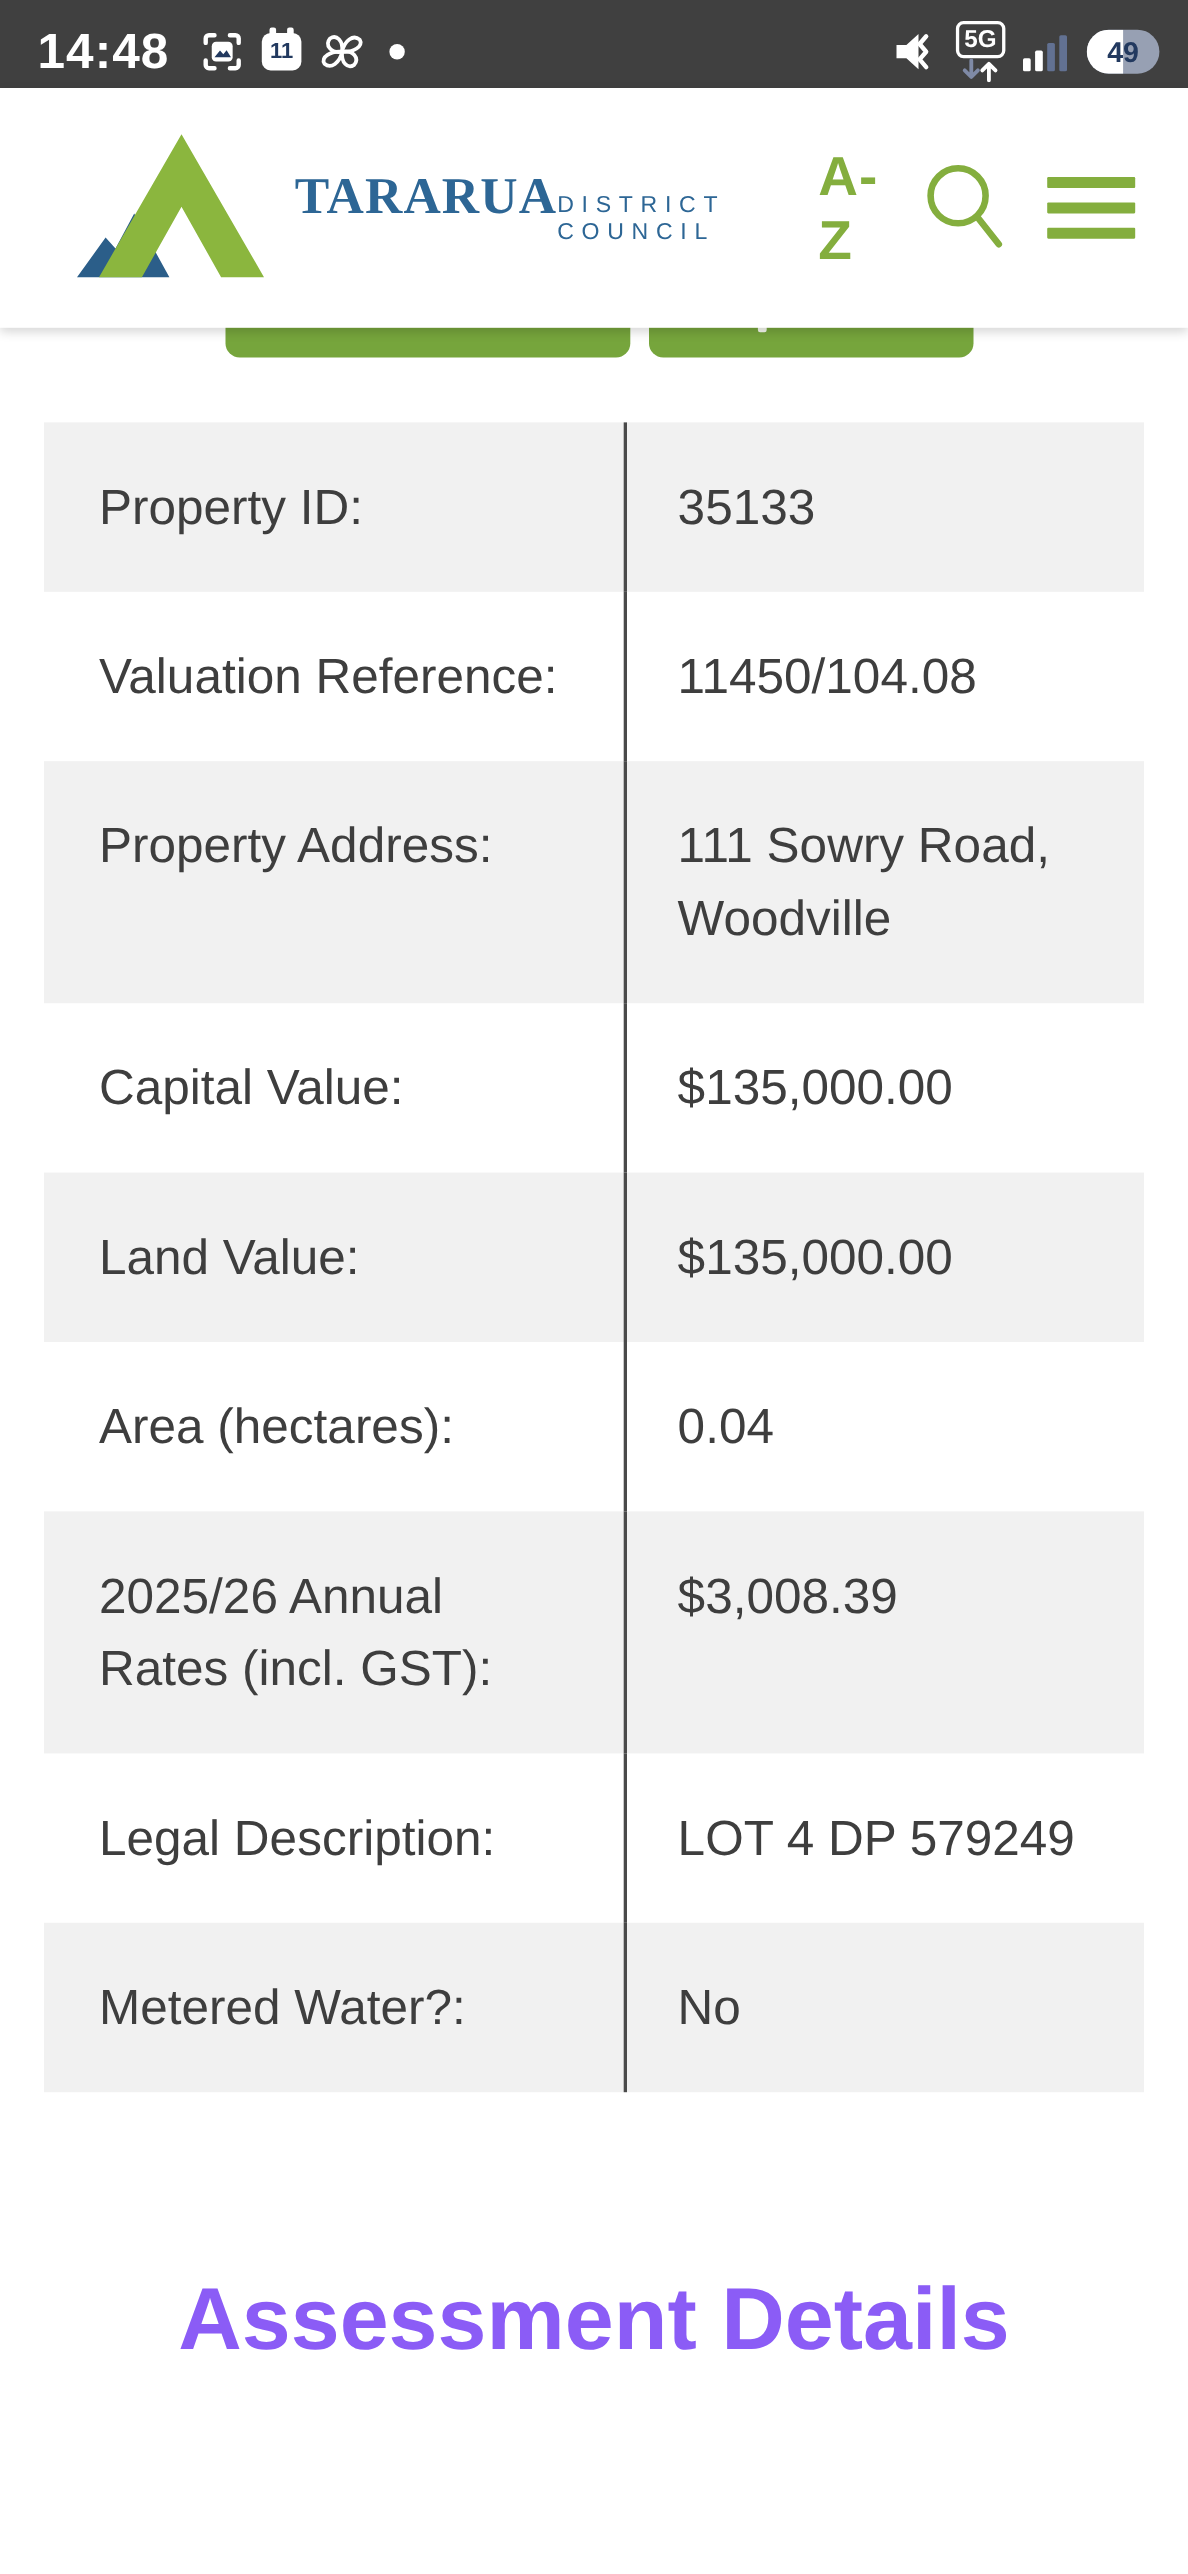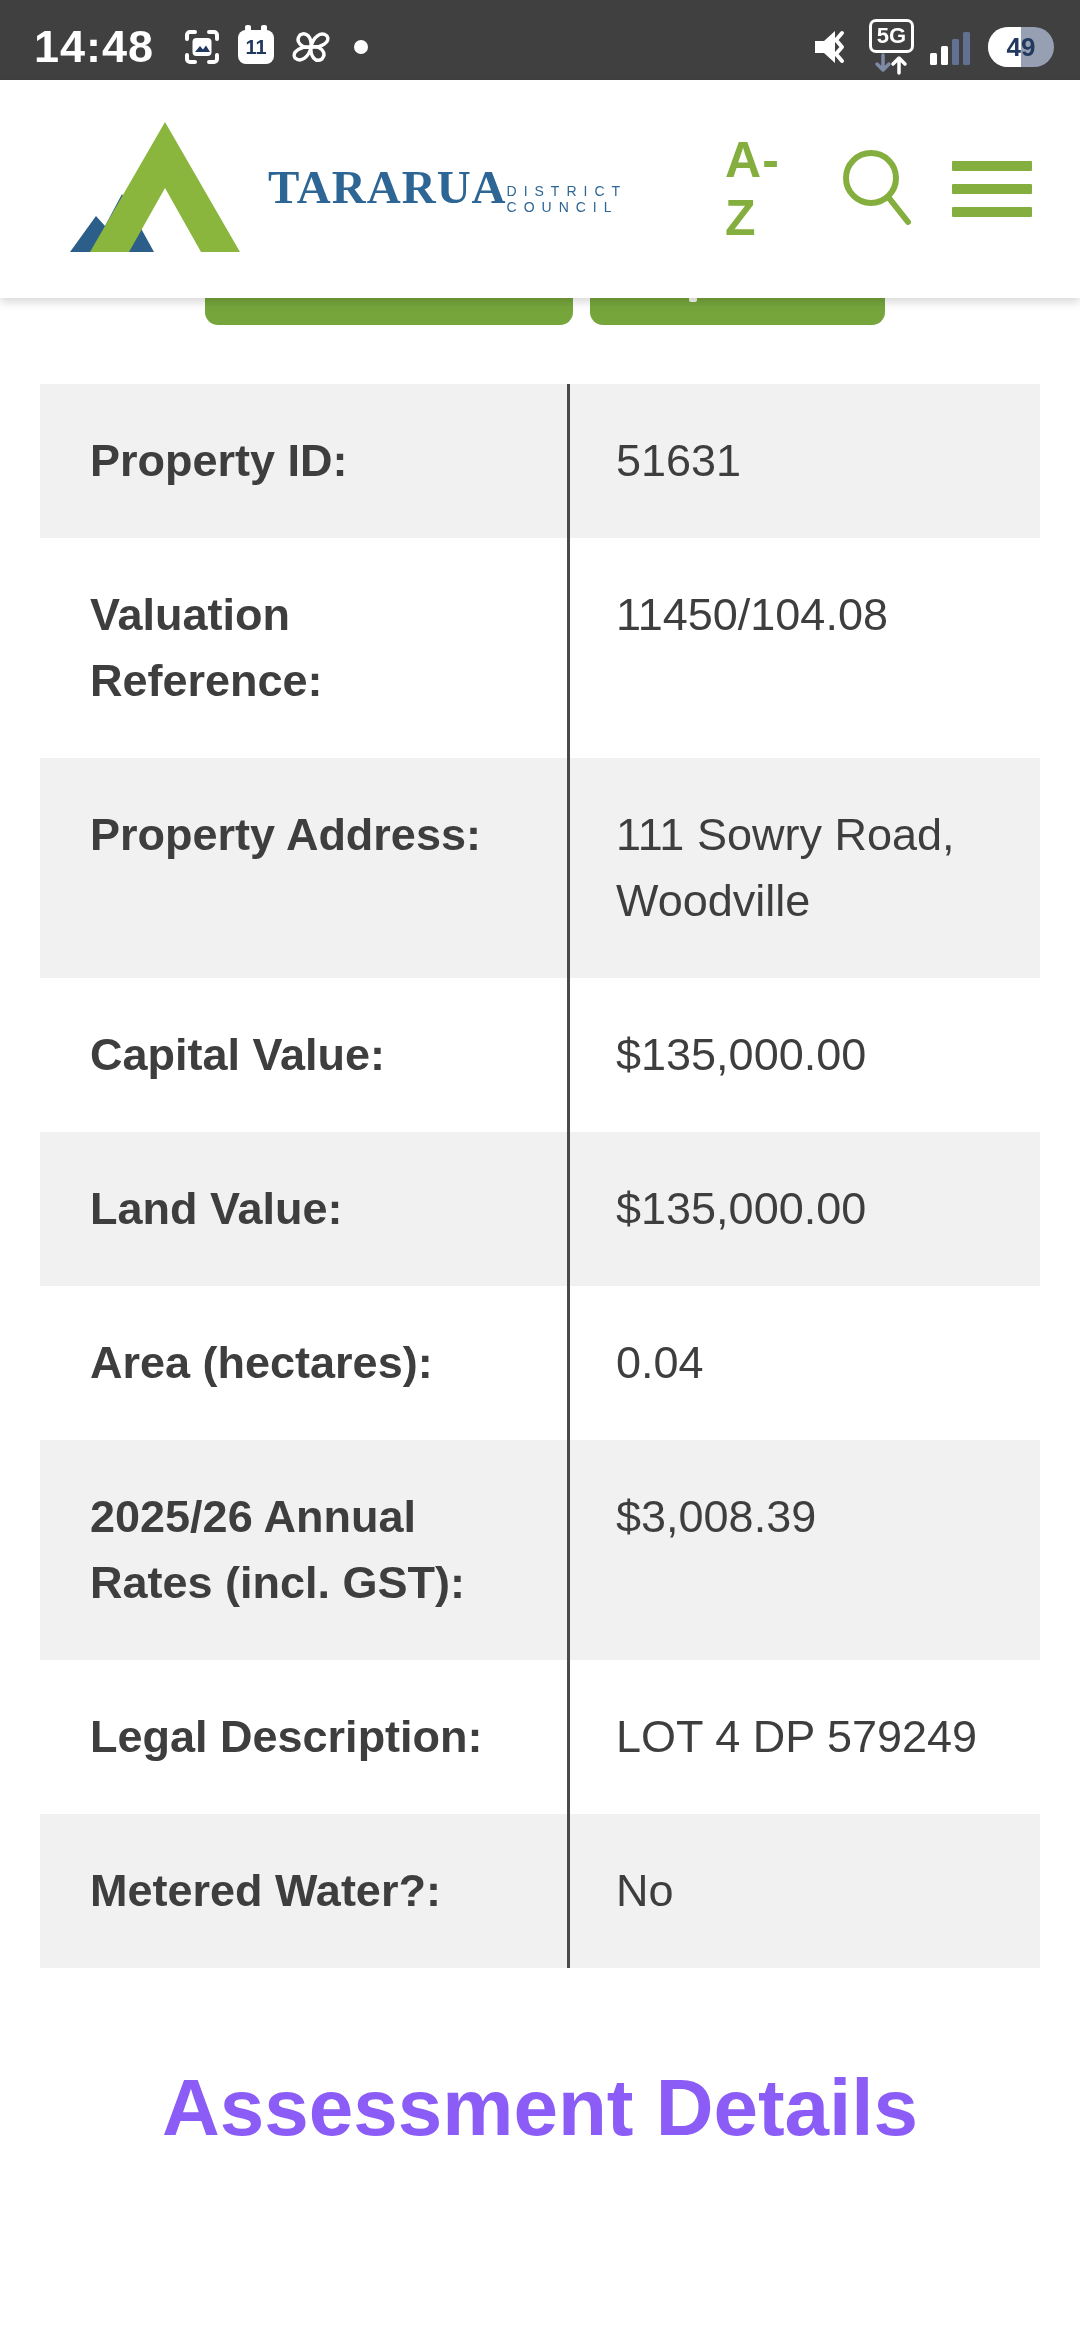--- a/index.html
+++ b/index.html
@@ -46,21 +46,21 @@
     z-index:5; box-shadow:0 4px 9px rgba(0,0,0,0.16);
     display:flex; align-items:center; box-sizing:border-box; padding:0 48px 0 62px;
   }
   .logo { display:flex; align-items:center; gap:16px; }
   .logo-text { display:flex; }
   .logo-title {
     font-family:"Liberation Serif", serif; font-weight:bold; font-size:47px;
     color:#2d6695; letter-spacing:1px; line-height:48px;
   }
   .logo-sub {
-    font-family:"Liberation Sans", sans-serif; font-size:14px; color:#2d6695;
+    font-family:"Liberation Sans", sans-serif; font-size:21px; color:#2d6695;
     letter-spacing:7px; margin-top:20px;
   }
   .header-controls { margin-left:auto; display:flex; align-items:center; gap:38px; }
   .az-link { color:#84ae3e; font-size:50px; font-weight:800; letter-spacing:1px; text-decoration:none; }
   .menu-icon { display:flex; flex-direction:column; gap:13px; }
   .menu-icon span { display:block; width:80px; height:10px; background:#84ae3e; border-radius:1px; }
 
   
   .cta-btn {
     position:absolute; top:255px; height:70px; background:#76a53c; border:none;
@@ -68,21 +68,21 @@
   }
   .cta-btn.b1 { left:205px; width:368px; }
   .cta-btn.b2 { left:590px; width:295px; }
   .cta-frag { position:absolute; left:99px; top:34px; width:8px; height:13px; background:#f5f8ef; border-radius:2px; }
 
   
   .rates-table { position:absolute; top:384px; left:40px; width:1000px; }
   .t-row { display:flex; }
   .t-row.gray { background:#f1f1f1; }
   .t-cell { box-sizing:border-box; font-size:45px; line-height:66px; padding:44px 36px 44px 50px; }
-  .t-label { width:527px; font-weight:bold; color:#3e3e3e; }
+  .t-label { width:527px; font-weight:normal; color:#3e3e3e; }
   .t-value { flex:1; border-left:3px solid #4a4a4a; padding-left:46px; color:#3e3e3e; font-weight:normal; }
 
   
   .section-heading {
     position:absolute; top:2062px; left:0; width:100%; text-align:center;
     font-size:80px; font-weight:bold; color:#8b5cf6; letter-spacing:0px;
   }
 
   
   .nav-bar { position:absolute; left:0; bottom:0; width:100%; height:120px; background:#fff; }
@@ -190,21 +190,21 @@
         <span></span>
           <span></span>
           <span></span>
       </span>
     </div>
   </div>
 
   <div class="rates-table">
     <div class="t-row gray">
       <div class="t-cell t-label">Property ID:</div>
-      <div class="t-cell t-value">51631</div>
+      <div class="t-cell t-value">35133</div>
     </div>
     <div class="t-row">
       <div class="t-cell t-label">Valuation Reference:</div>
       <div class="t-cell t-value">11450/104.08</div>
     </div>
     <div class="t-row gray">
       <div class="t-cell t-label">Property Address:</div>
       <div class="t-cell t-value">111 Sowry Road, Woodville</div>
     </div>
     <div class="t-row">

